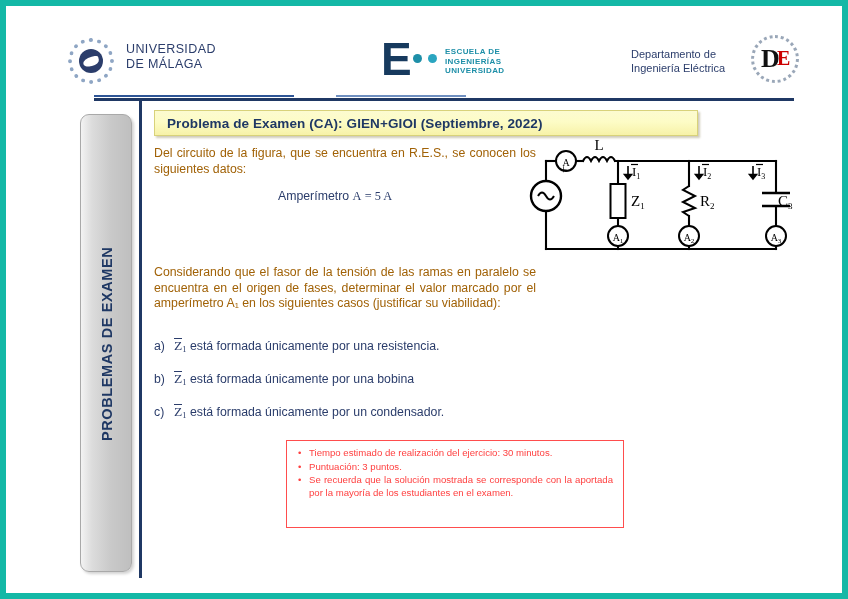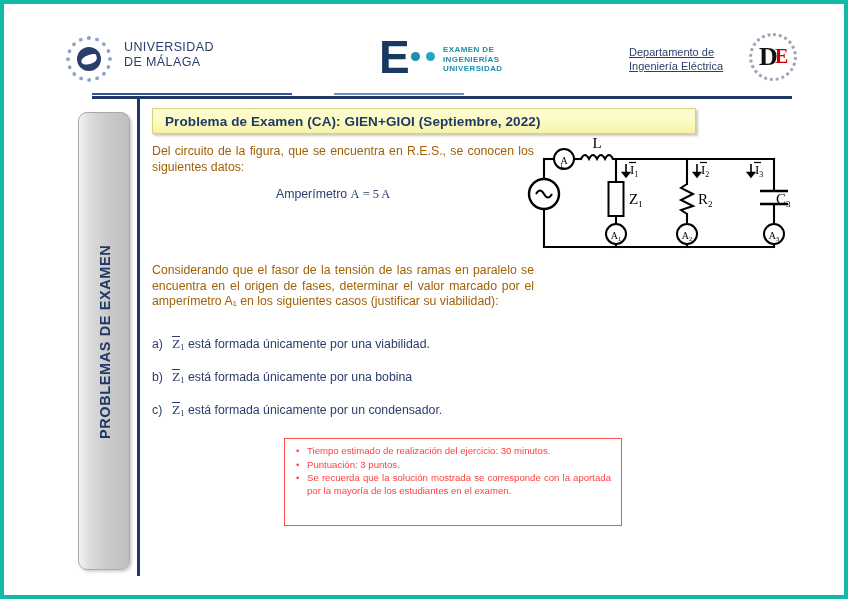--- a/index.html
+++ b/index.html
@@ -6,21 +6,21 @@
   body{
     width:848px;height:599px;
     background:#ffffff;
     font-family:"Liberation Sans", sans-serif;
     position:relative;
     overflow:hidden;
   }
   .slide{
     position:absolute;inset:0;
     background:#fff;
-    border:4px solid #14b8a6;
+    border:6px solid #14b8a6;
     box-sizing:border-box;
   }
 
   
   .header{position:absolute;left:0;top:0;width:848px;height:95px;}
 
   
   .uma-logo{position:absolute;left:62px;top:32px;width:46px;height:46px;}
   .uma-seal{
     position:absolute;left:0;top:0;width:46px;height:46px;border-radius:50%;
@@ -50,21 +50,21 @@
   .eii-dot.d1{left:32px;background:#1e8fa8;}
   .eii-dot.d2{left:47px;background:#2aa5c0;}
   .eii-words{
     position:absolute;left:64px;top:4px;
     color:#1e8fa8;font-size:8px;font-weight:bold;line-height:9.5px;letter-spacing:.4px;
   }
 
   
   .dpto-text{
     position:absolute;left:625px;top:41px;
-    color:#2b3d6b;font-size:11px;line-height:14px;text-decoration:underline;
+    color:#2b3d6b;font-size:11px;line-height:14px;
   }
   .de-seal{position:absolute;left:745px;top:29px;width:48px;height:48px;}
   .de-seal .ring{
     position:absolute;inset:0;border-radius:50%;
     border:3px dotted #9aa7b8;box-sizing:border-box;
   }
   .de-seal .dletter{
     position:absolute;left:10px;top:10px;width:28px;height:28px;
     color:#111;font-size:26px;line-height:27px;font-weight:bold;
     font-family:"Liberation Serif", serif;
@@ -166,21 +166,21 @@
     <div class="uma-text">
       <div>UNIVERSIDAD</div>
       <div>DE MÁLAGA</div>
     </div>
 
     <div class="eii">
       <div class="eii-E">E</div>
       <div class="eii-dot d1"></div>
       <div class="eii-dot d2"></div>
       <div class="eii-words">
-        <div>EXAMEN DE</div>
+        <div>ESCUELA DE</div>
         <div>INGENIERÍAS</div>
         <div>UNIVERSIDAD</div>
       </div>
     </div>
 
     <div class="dpto-text">
       <div>Departamento de</div>
       <div>Ingeniería Eléctrica</div>
     </div>
     <div class="de-seal">
@@ -212,21 +212,21 @@
       <span class="mi">= 5 A</span>
     </div>
   </div>
 
   <div class="body-txt" id="para2">Considerando que el fasor de la tensión de las ramas en paralelo se encuentra en el origen de fases, determinar el valor marcado por el amperímetro A₁ en los siguientes casos (justificar su viabilidad):</div>
 
   <div class="items">
     <div class="item">
       <span class="mk">a)</span>
       <span class="zbar">Z</span><span class="mi sub">1</span>
-      <span>está formada únicamente por una viabilidad.</span>
+      <span>está formada únicamente por una resistencia.</span>
     </div>
     <div class="item">
       <span class="mk">b)</span>
       <span class="zbar">Z</span><span class="mi sub">1</span>
       <span>está formada únicamente por una bobina</span>
     </div>
     <div class="item">
       <span class="mk">c)</span>
       <span class="zbar">Z</span><span class="mi sub">1</span>
       <span>está formada únicamente por un condensador.</span>

